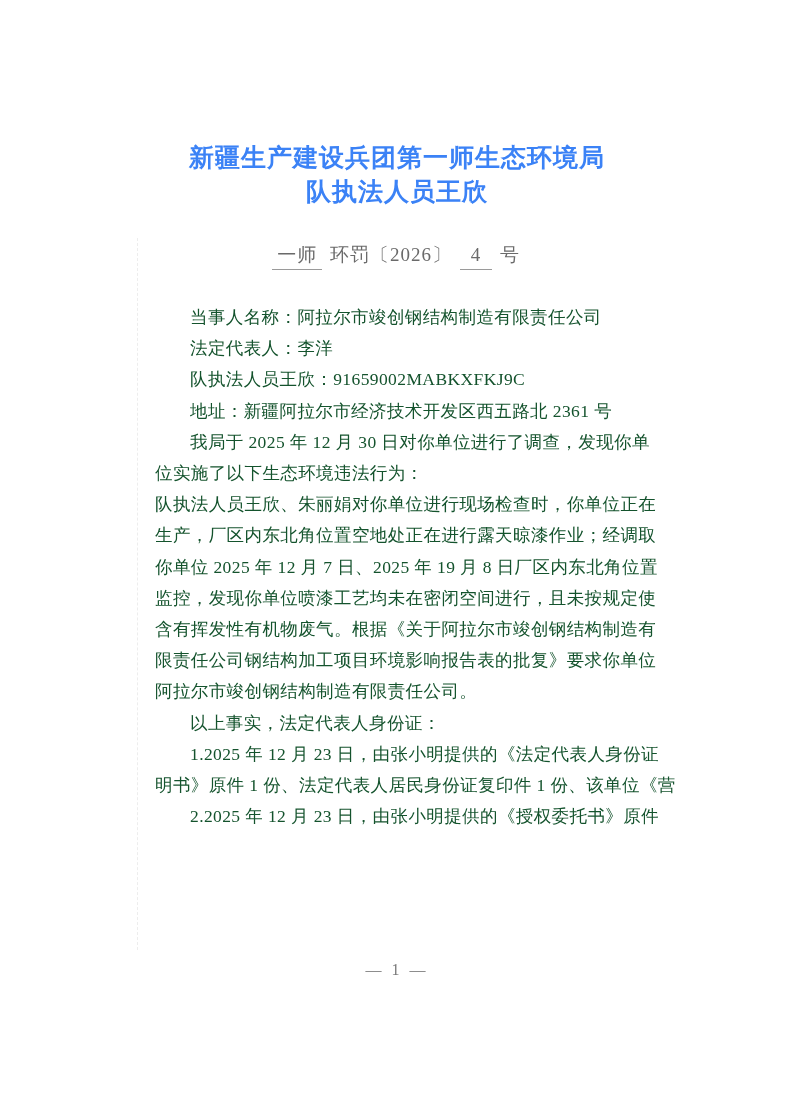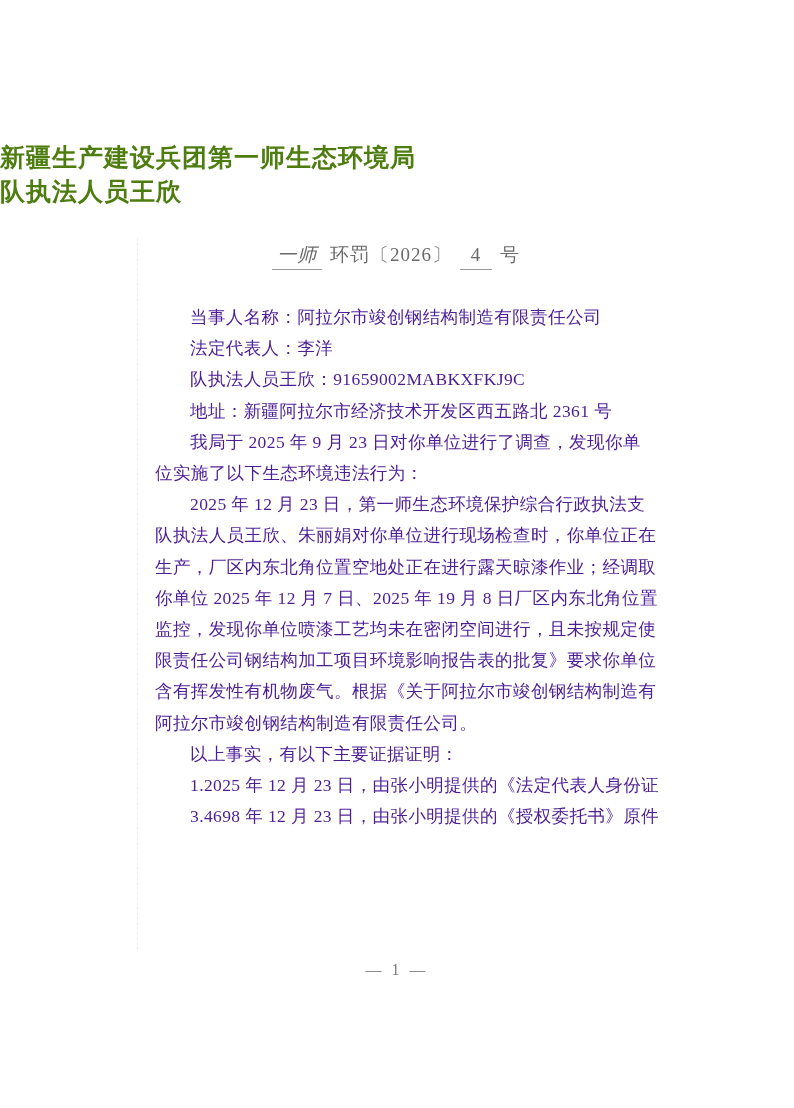--- a/index.html
+++ b/index.html
@@ -20,22 +20,22 @@
   .scan-artifact {
     position: absolute;
     left: 137px;
     top: 238px;
     height: 712px;
     width: 0;
     border-left: 1px dashed #ededed;
   }
   .title-block {
     padding-top: 141px;
-    text-align: left;
-    color: #4d7c0f;
+    text-align: center;
+    color: #3b82f6;
   }
   .title-line {
     font-size: 25px;
     font-weight: bold;
     line-height: 34px;
     letter-spacing: 1px;
     margin: 0;
   }
   .doc-number {
     margin-top: 32px;
@@ -44,36 +44,35 @@
     line-height: 27px;
     color: #6a6a6a;
     letter-spacing: 1px;
   }
   .doc-number .seg {
     display: inline-block;
   }
   .doc-number .underlined {
     border-bottom: 1px solid #9a9a9a;
     padding: 0 5px 1px 5px;
-    font-style: italic;
   }
   .doc-number .underlined-num {
     border-bottom: 1px solid #9a9a9a;
     padding: 0 11px 1px 11px;
   }
   .doc-number .plain {
     padding: 0 2px;
   }
   .body-text {
     margin: 32px 137px 0 155px;
   }
   .body-line {
     font-size: 17.5px;
     line-height: 31.2px;
-    color: #4c1d95;
+    color: #14532d;
     letter-spacing: 0.4px;
     white-space: nowrap;
   }
   .body-line.indent {
     padding-left: 35px;
   }
   .page-number {
     position: absolute;
     left: 0;
     right: 0;
@@ -102,30 +101,30 @@
     <span class="seg plain">环罚〔2026〕</span>
     <span class="seg underlined-num">4</span>
     <span class="seg plain">号</span>
   </div>
 
   <div class="body-text">
       <div class="body-line indent">当事人名称：阿拉尔市竣创钢结构制造有限责任公司</div>
       <div class="body-line indent">法定代表人：李洋</div>
       <div class="body-line indent">队执法人员王欣：91659002MABKXFKJ9C</div>
       <div class="body-line indent">地址：新疆阿拉尔市经济技术开发区西五路北 2361 号</div>
-      <div class="body-line indent">我局于 2025 年 9 月 23 日对你单位进行了调查，发现你单</div>
+      <div class="body-line indent">我局于 2025 年 12 月 30 日对你单位进行了调查，发现你单</div>
       <div class="body-line">位实施了以下生态环境违法行为：</div>
-      <div class="body-line indent">2025 年 12 月 23 日，第一师生态环境保护综合行政执法支</div>
       <div class="body-line">队执法人员王欣、朱丽娟对你单位进行现场检查时，你单位正在</div>
       <div class="body-line">生产，厂区内东北角位置空地处正在进行露天晾漆作业；经调取</div>
       <div class="body-line">你单位 2025 年 12 月 7 日、2025 年 19 月 8 日厂区内东北角位置</div>
       <div class="body-line">监控，发现你单位喷漆工艺均未在密闭空间进行，且未按规定使</div>
+      <div class="body-line">含有挥发性有机物废气。根据《关于阿拉尔市竣创钢结构制造有</div>
       <div class="body-line">限责任公司钢结构加工项目环境影响报告表的批复》要求你单位</div>
-      <div class="body-line">含有挥发性有机物废气。根据《关于阿拉尔市竣创钢结构制造有</div>
       <div class="body-line">阿拉尔市竣创钢结构制造有限责任公司。</div>
-      <div class="body-line indent">以上事实，有以下主要证据证明：</div>
+      <div class="body-line indent">以上事实，法定代表人身份证：</div>
       <div class="body-line indent">1.2025 年 12 月 23 日，由张小明提供的《法定代表人身份证</div>
-      <div class="body-line indent">3.4698 年 12 月 23 日，由张小明提供的《授权委托书》原件</div>
+      <div class="body-line">明书》原件 1 份、法定代表人居民身份证复印件 1 份、该单位《营</div>
+      <div class="body-line indent">2.2025 年 12 月 23 日，由张小明提供的《授权委托书》原件</div>
     </div>
 
   <div class="page-number">— 1 —</div>
 
 </div>
 
 </body></html>

